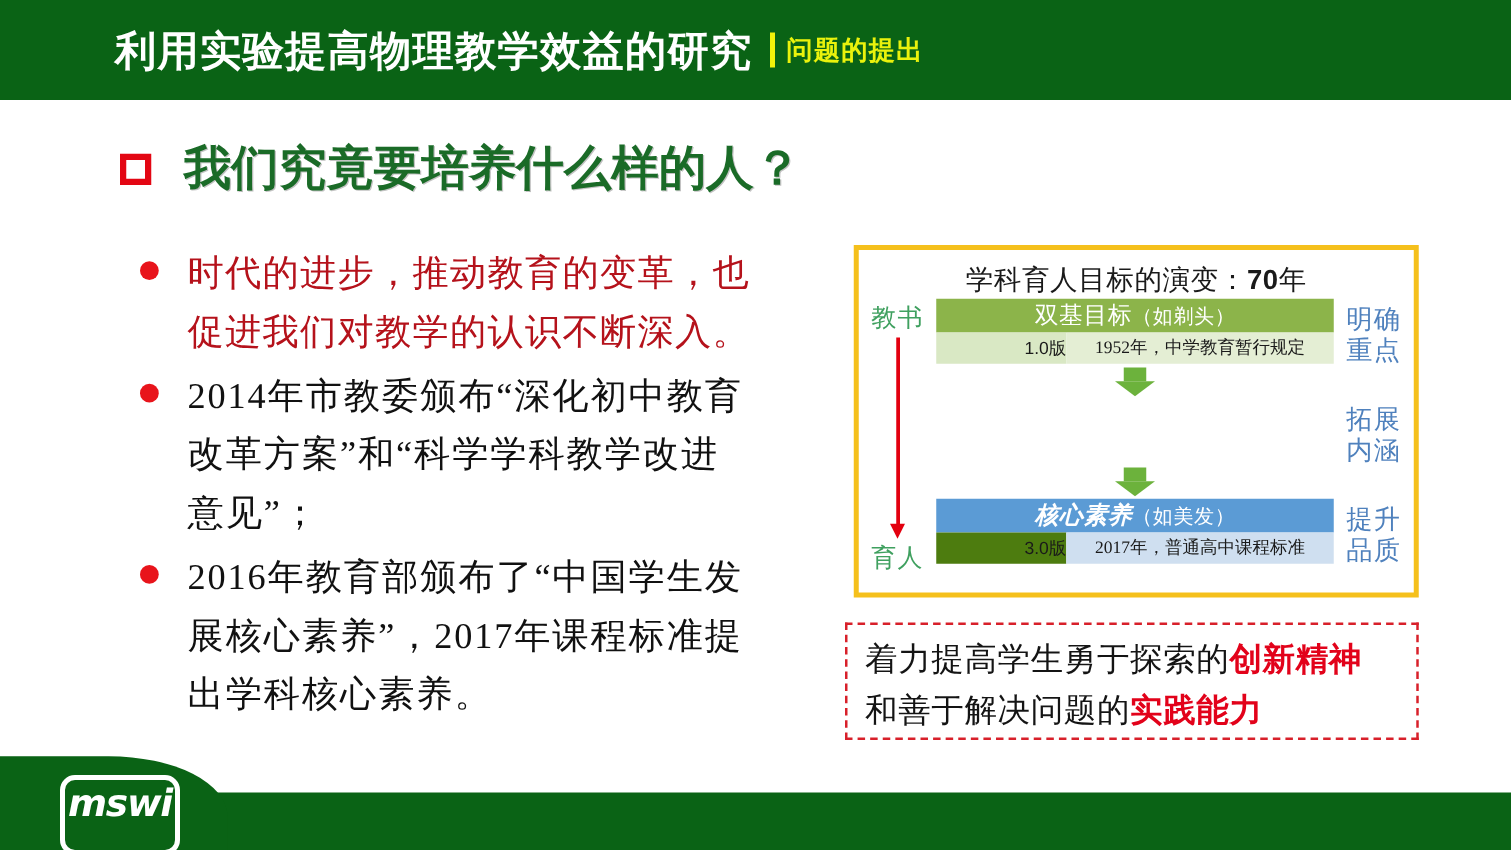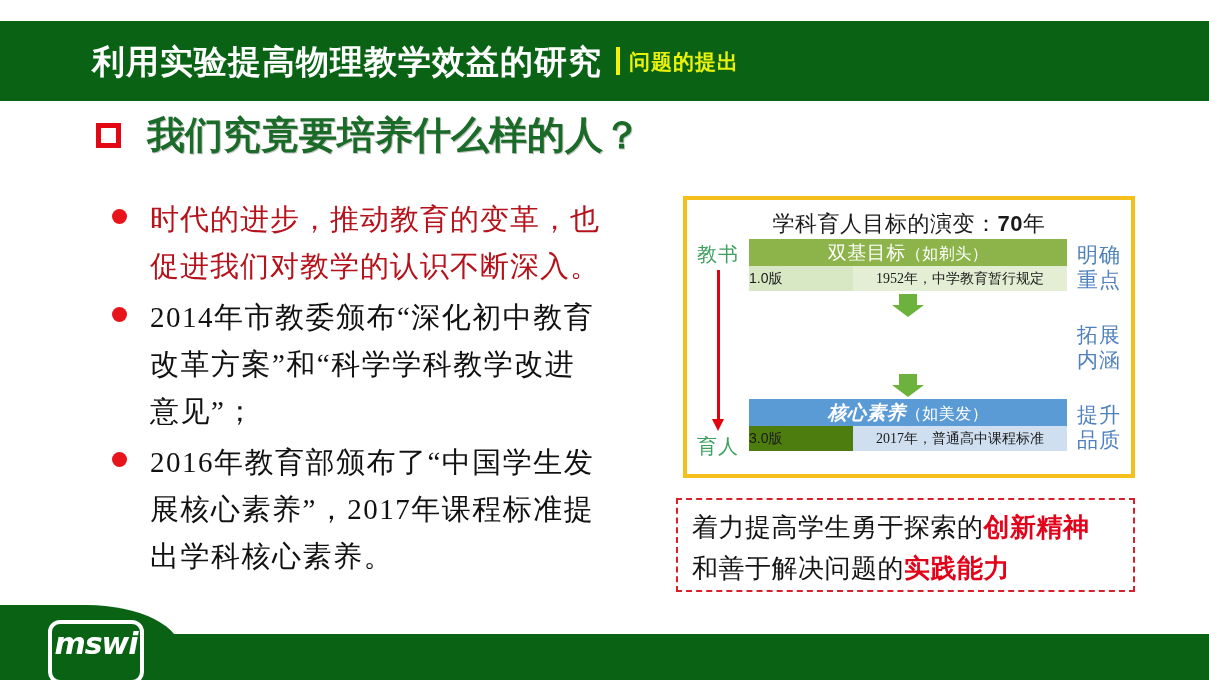--- a/index.html
+++ b/index.html
@@ -17,21 +17,20 @@
     background: #ffffff;
     overflow: hidden;
   }
 
   
   .header-bar {
     position: absolute;
     left: 0; top: 0;
     width: 1209px; height: 80px;
     background: #0a6315;
-    margin-top: 21px;
   }
   .header-inner {
     position: absolute;
     left: 92px; top: 0;
     height: 80px;
     display: flex;
     align-items: center;
   }
   .header-title {
     color: #ffffff;
@@ -213,21 +212,21 @@
   }
   .row-head .small { font-size: 16px; }
   .row-sub {
     display: flex;
     height: 25px;
     line-height: 25px;
     font-size: 14px;
   }
   .sub-ver {
     width: 104px;
-    text-align: left;
+    text-align: right;
     font-family: "Liberation Sans", "DejaVu Sans", sans-serif;
     color: #1a1a1a;
   }
   .sub-desc {
     flex: 1;
     text-align: center;
     font-family: "Liberation Serif", "DejaVu Serif", serif;
     color: #1a1a1a;
     white-space: nowrap;
   }

